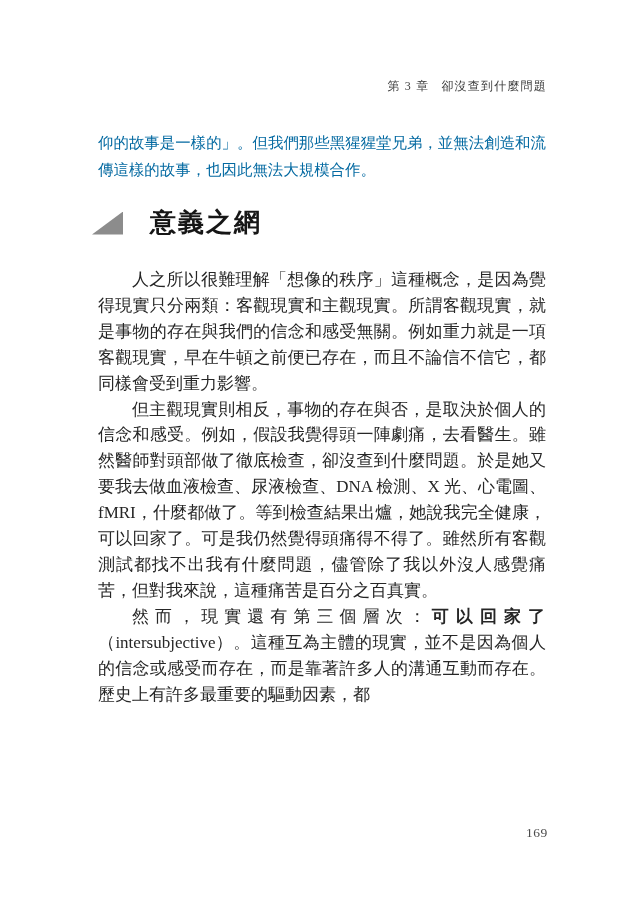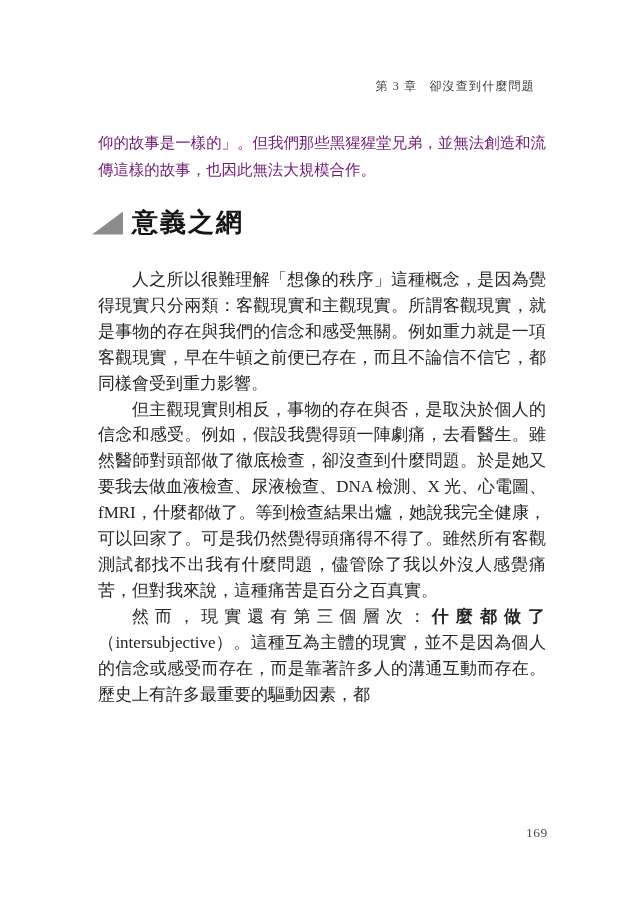--- a/index.html
+++ b/index.html
@@ -11,45 +11,45 @@
     position: relative;
     width: 641px;
     height: 900px;
     background: #ffffff;
     overflow: hidden;
     font-family: "Liberation Serif", "DejaVu Serif", serif;
   }
   .running-header {
     position: absolute;
     top: 78px;
-    right: 106px;
+    right: 94px;
     display: flex;
     align-items: baseline;
     gap: 12px;
     font-size: 12px;
     color: #3c3c3c;
     letter-spacing: 1.2px;
   }
   .intro-para {
     position: absolute;
     top: 129px;
     left: 98px;
     width: 448px;
     font-size: 15.45px;
     line-height: 27px;
     text-align: justify;
-    color: #701a75;
+    color: #0369a1;
   }
   .section-heading {
     position: absolute;
     top: 209px;
     left: 92px;
     display: flex;
     align-items: center;
-    gap: 9px;
+    gap: 27px;
   }
   .triangle-marker {
     width: 31px;
     height: 23px;
     background: #8c8c8c;
     clip-path: polygon(0 100%, 100% 0, 100% 100%);
     align-self: flex-end;
     margin-bottom: 3px;
   }
   .section-title {
@@ -99,18 +99,18 @@
   <div class="intro-para">仰的故事是一樣的」。但我們那些黑猩猩堂兄弟，並無法創造和流傳這樣的故事，也因此無法大規模合作。</div>
 
   <div class="section-heading">
     <span class="triangle-marker"></span>
     <span class="section-title">意義之網</span>
   </div>
 
   <div class="body-text">
     <p>人之所以很難理解「想像的秩序」這種概念，是因為覺得現實只分兩類：客觀現實和主觀現實。所謂客觀現實，就是事物的存在與我們的信念和感受無關。例如重力就是一項客觀現實，早在牛頓之前便已存在，而且不論信不信它，都同樣會受到重力影響。</p>
     <p>但主觀現實則相反，事物的存在與否，是取決於個人的信念和感受。例如，假設我覺得頭一陣劇痛，去看醫生。雖然醫師對頭部做了徹底檢查，卻沒查到什麼問題。於是她又要我去做血液檢查、尿液檢查、DNA 檢測、X 光、心電圖、fMRI，什麼都做了。等到檢查結果出爐，她說我完全健康，可以回家了。可是我仍然覺得頭痛得不得了。雖然所有客觀測試都找不出我有什麼問題，儘管除了我以外沒人感覺痛苦，但對我來說，這種痛苦是百分之百真實。</p>
-    <p><span>然而，現實還有第三個層次：</span><span class="emphasis-term">什麼都做了</span><span>（intersubjective）。這種互為主體的現實，並不是因為個人的信念或感受而存在，而是靠著許多人的溝通互動而存在。歷史上有許多最重要的驅動因素，都</span></p>
+    <p><span>然而，現實還有第三個層次：</span><span class="emphasis-term">可以回家了</span><span>（intersubjective）。這種互為主體的現實，並不是因為個人的信念或感受而存在，而是靠著許多人的溝通互動而存在。歷史上有許多最重要的驅動因素，都</span></p>
   </div>
 
   <div class="page-number">169</div>
 
 </div>
 
 </body></html>

